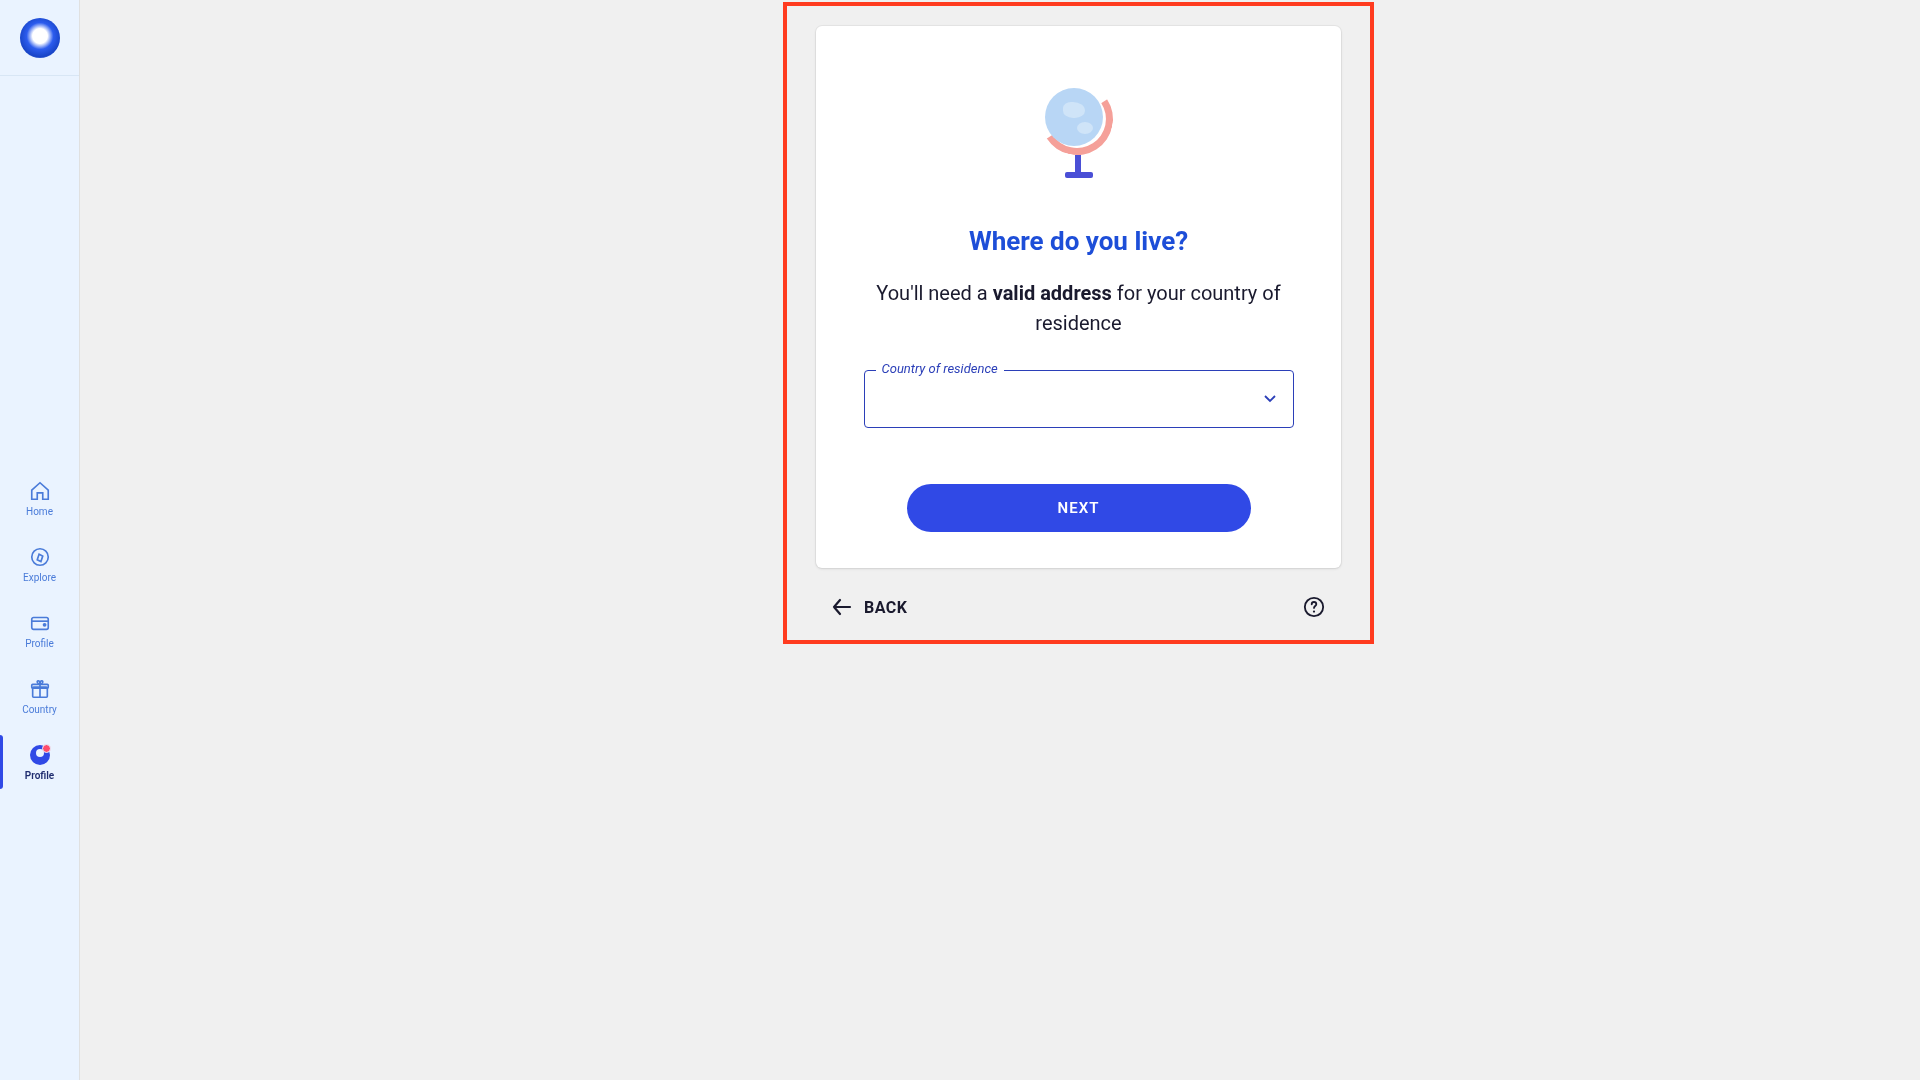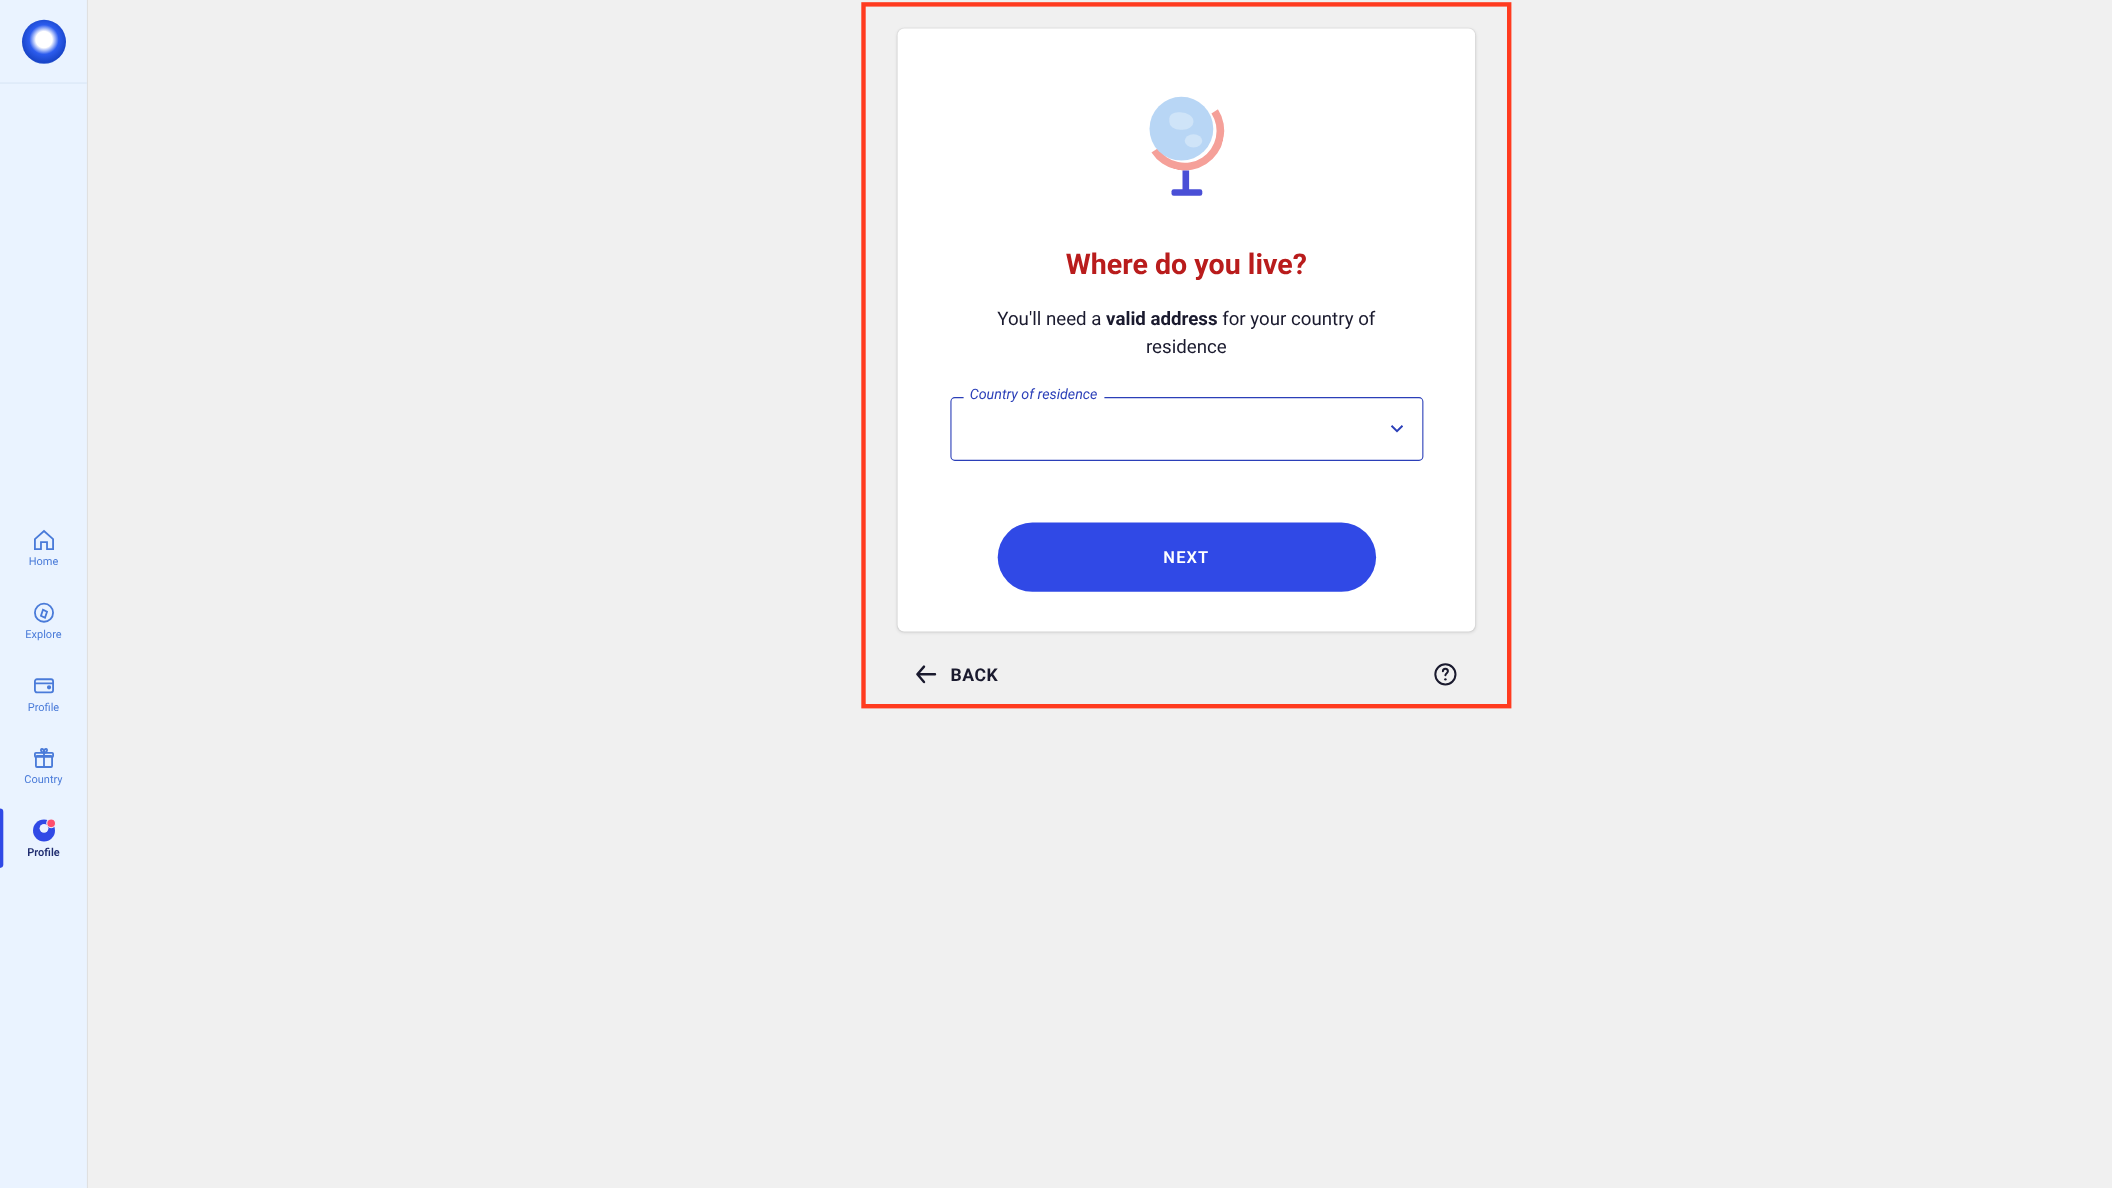--- a/index.html
+++ b/index.html
@@ -201,27 +201,27 @@
       bottom:5px;
       left:36px;
       width:6px;
       height:18px;
       background:#4a4fd6;
     }
 
     .card-title {
       font-size: 26px;
       font-weight: 700;
-      color: #b91c1c;
+      color: #1d4ed8;
       margin-bottom: 22px;
       text-align: left;
     }
 
     .card-subtitle {
-      font-size: 17px;
+      font-size: 20px;
       color: #1a1a2e;
       text-align: center;
       line-height: 1.5;
       margin-bottom: 32px;
       max-width: 420px;
     }
 
     .card-subtitle b {
       font-weight: 700;
     }
@@ -260,21 +260,21 @@
       position: absolute;
       right: 18px;
       top: 50%;
       transform: translateY(-50%);
       pointer-events: none;
     }
     .select-caret svg { display:block; }
 
     .next-btn {
       width: 344px;
-      height: 63px;
+      height: 48px;
       background: #3049e6;
       color: #ffffff;
       border: none;
       border-radius: 999px;
       font-size: 15px;
       font-weight: 600;
       letter-spacing: 1px;
       cursor: pointer;
     }
 

